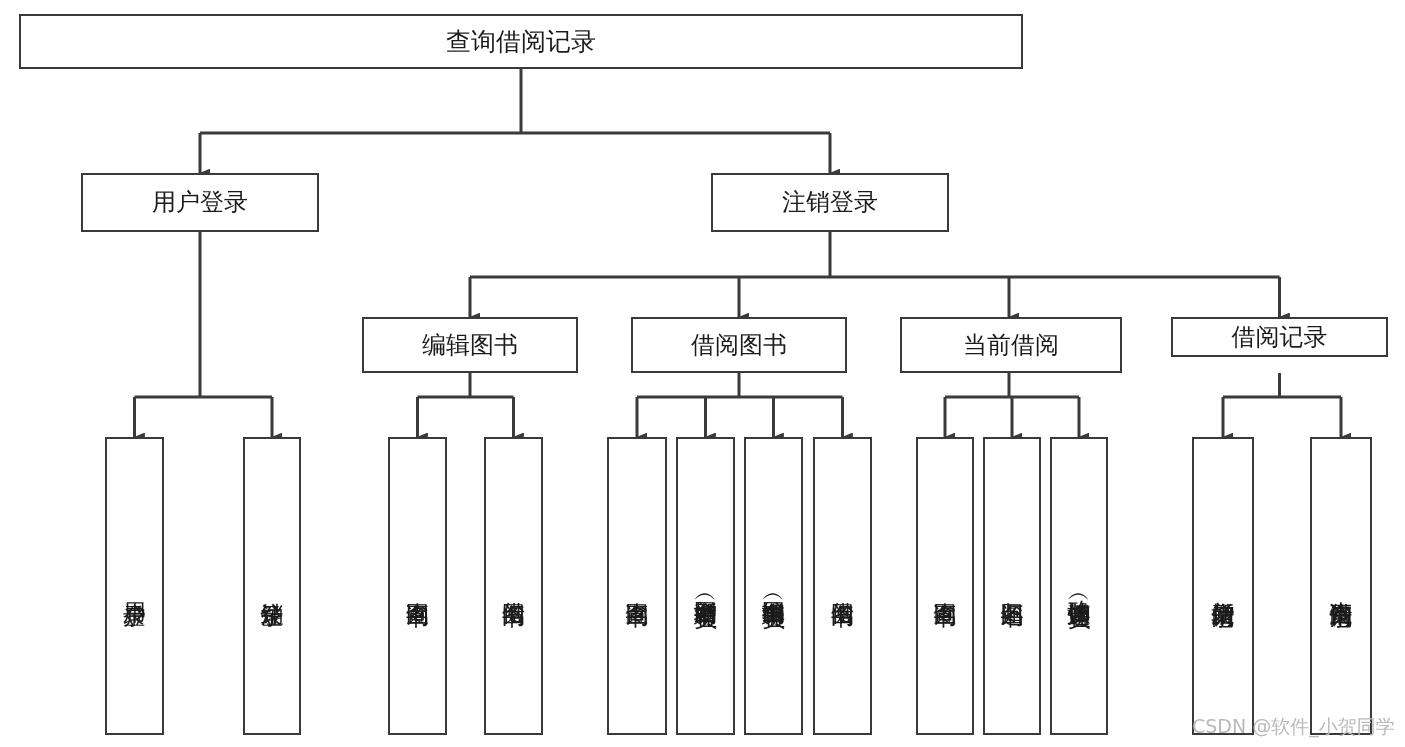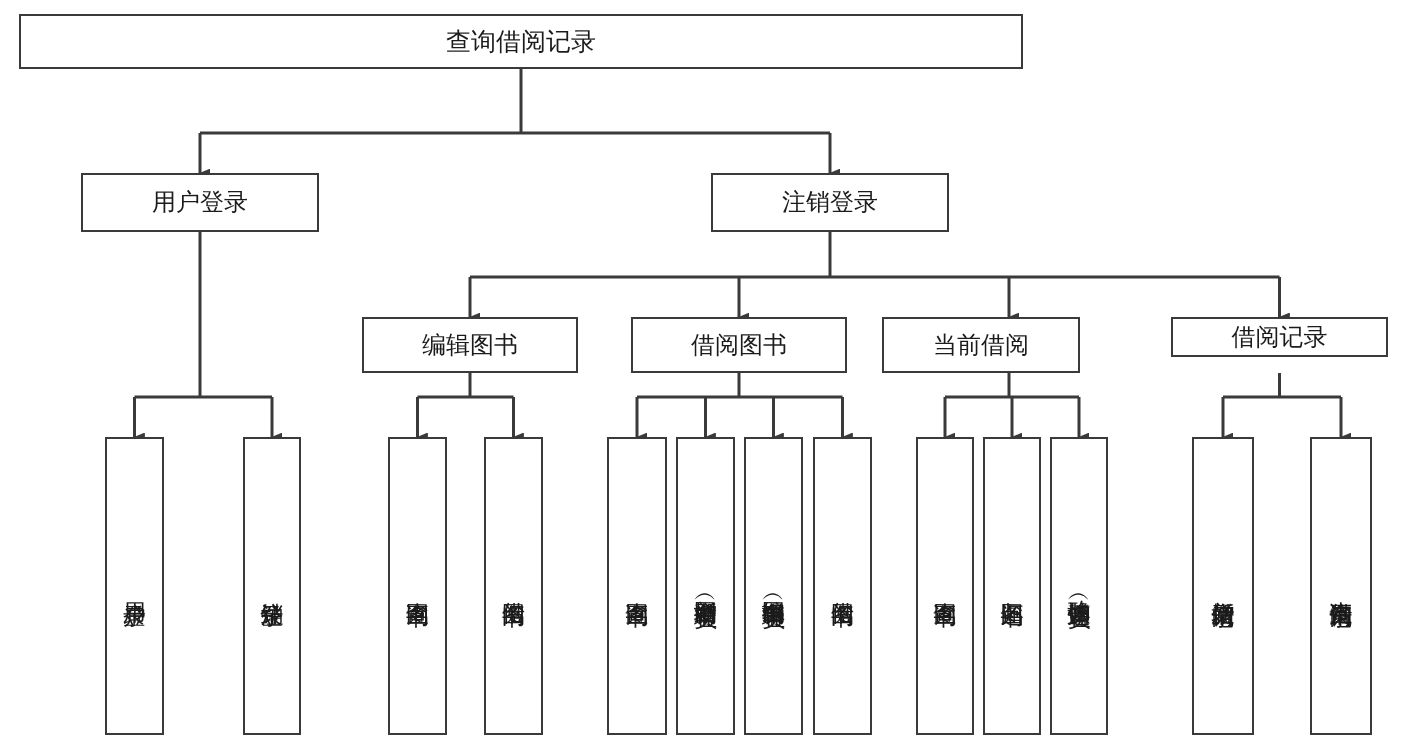--- a/index.html
+++ b/index.html
@@ -119,21 +119,21 @@
       </div>
       <div class="node horizontal" style="left: 711px; top: 173px; width: 238px; height: 59px; border-color: rgb(58, 58, 58); background: rgb(255, 255, 255);">
         <span class="node-label" style="color: rgb(27, 27, 27);">注销登录</span>
       </div>
       <div class="node horizontal" style="left: 362px; top: 317px; width: 216px; height: 56px; border-color: rgb(58, 58, 58); background: rgb(255, 255, 255);">
         <span class="node-label" style="color: rgb(27, 27, 27);">编辑图书</span>
       </div>
       <div class="node horizontal" style="left: 631px; top: 317px; width: 216px; height: 56px; border-color: rgb(58, 58, 58); background: rgb(255, 255, 255);">
         <span class="node-label" style="color: rgb(27, 27, 27);">借阅图书</span>
       </div>
-      <div class="node horizontal" style="left: 882px; top: 317px; width: 198px; height: 56px; border-color: rgb(58, 58, 58); background: rgb(255, 255, 255);">
+      <div class="node horizontal" style="left: 900px; top: 317px; width: 222px; height: 56px; border-color: rgb(58, 58, 58); background: rgb(255, 255, 255);">
         <span class="node-label" style="color: rgb(27, 27, 27);">当前借阅</span>
       </div>
       <div class="node horizontal" style="left: 1171px; top: 317px; width: 217px; height: 40px; border-color: rgb(58, 58, 58); background: rgb(255, 255, 255);">
         <span class="node-label" style="color: rgb(27, 27, 27);">借阅记录</span>
       </div>
       <div class="node vertical" style="left: 105px; top: 437px; width: 59px; height: 298px; border-color: rgb(58, 58, 58); background: rgb(255, 255, 255);">
         <span class="node-label" style="color: rgb(27, 27, 27);">用户登录</span>
       </div>
       <div class="node vertical" style="left: 243px; top: 437px; width: 58px; height: 298px; border-color: rgb(58, 58, 58); background: rgb(255, 255, 255);">
         <span class="node-label" style="color: rgb(27, 27, 27);">注销登录</span>
@@ -166,14 +166,15 @@
         <span class="node-label" style="color: rgb(27, 27, 27);">确认归还（管理员）</span>
       </div>
       <div class="node vertical" style="left: 1192px; top: 437px; width: 62px; height: 298px; border-color: rgb(58, 58, 58); background: rgb(255, 255, 255);">
         <span class="node-label" style="color: rgb(27, 27, 27);">新增借阅记录</span>
       </div>
       <div class="node vertical" style="left: 1310px; top: 437px; width: 62px; height: 298px; border-color: rgb(58, 58, 58); background: rgb(255, 255, 255);">
         <span class="node-label" style="color: rgb(27, 27, 27);">查询借阅记录</span>
       </div>
     </div>
 
+  <div class="watermark" style="left: 1192px; top: 714px; color: rgb(185, 185, 185);">CSDN @软件_小贺同学</div>
 
 </div>
 
 </body></html>

